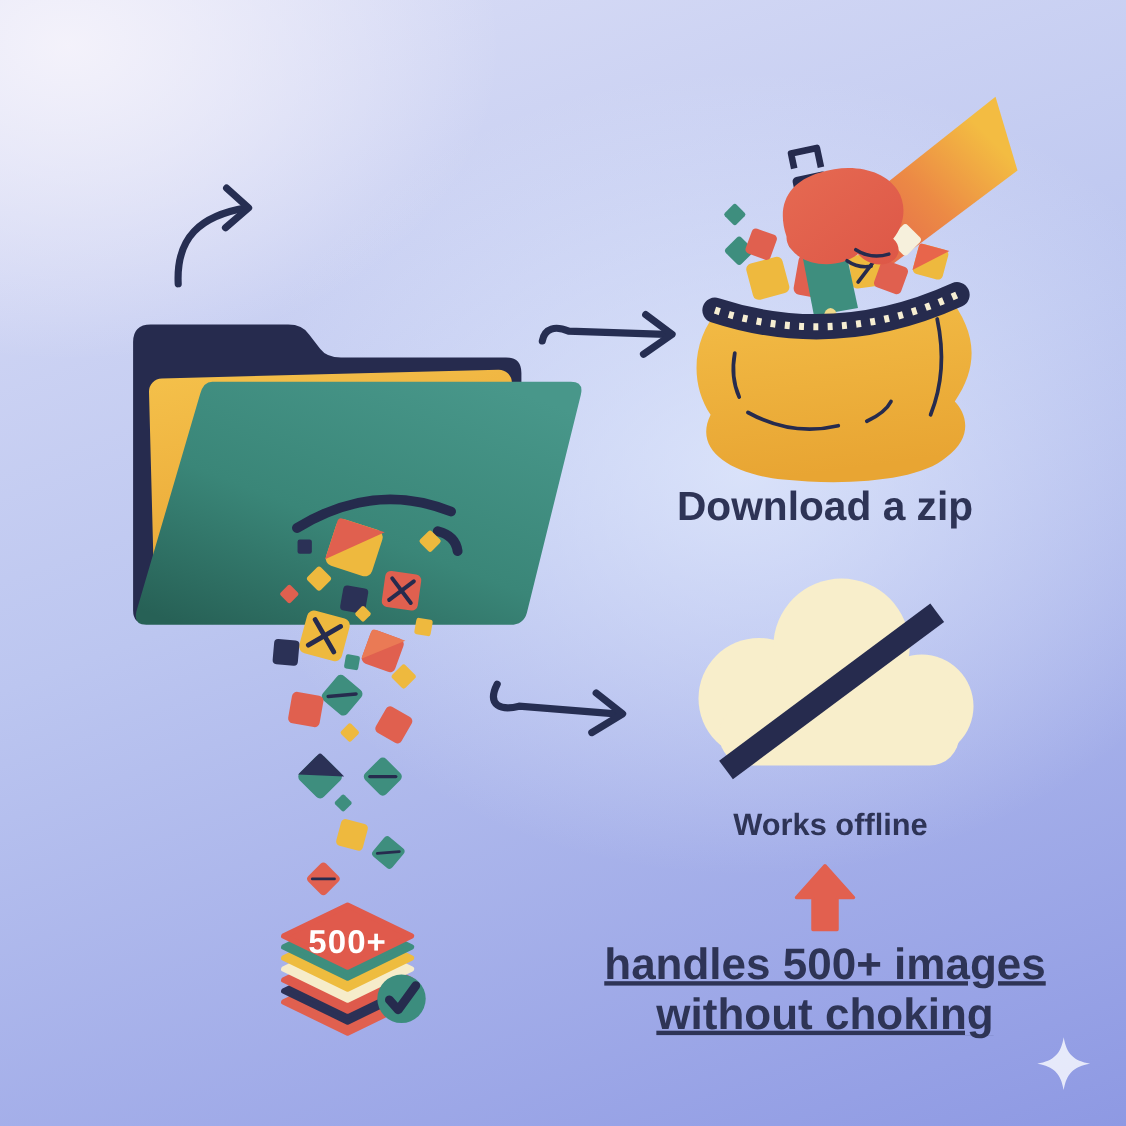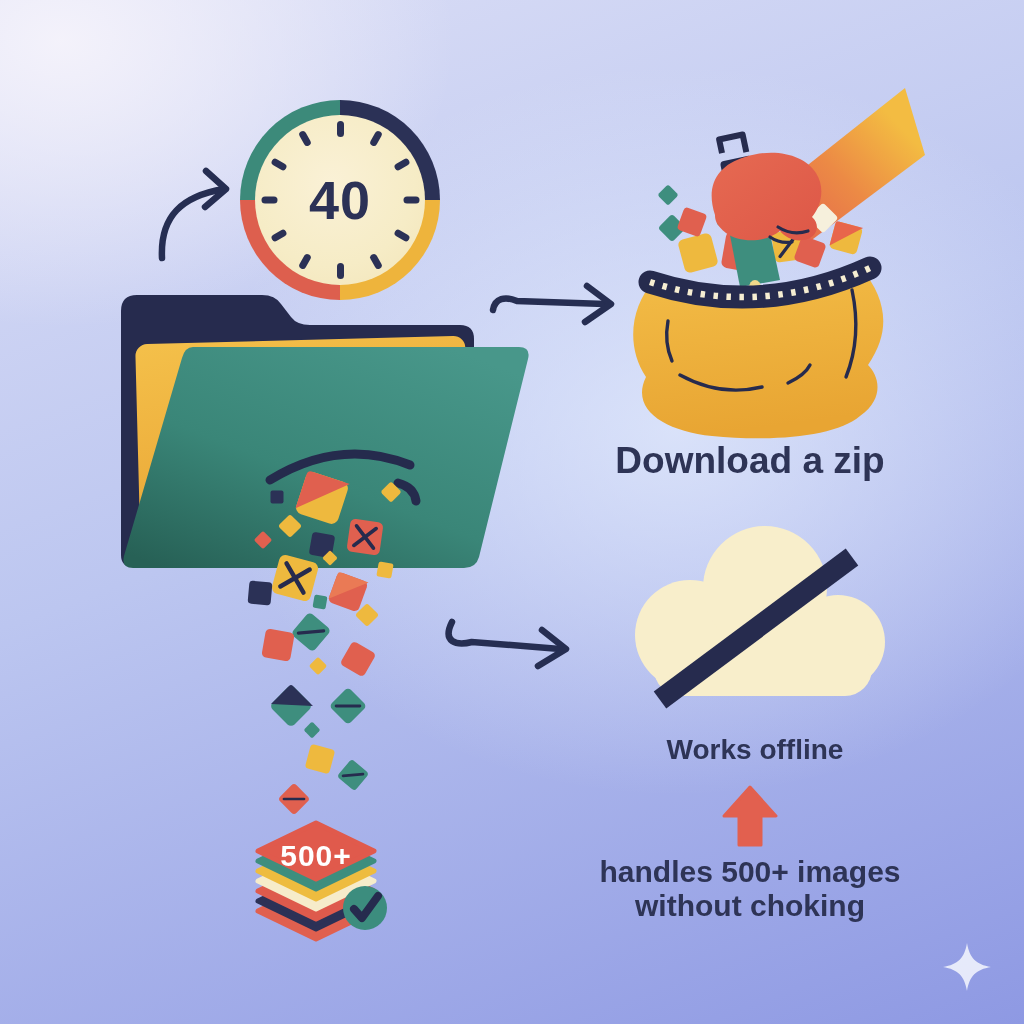--- a/index.html
+++ b/index.html
@@ -18,52 +18,33 @@
   .timer-face{position:absolute;left:15px;top:15px;width:170px;height:170px;border-radius:50%;
     background:radial-gradient(circle at 45% 40%, #faf1d6 0%, #f6ecc6 60%, #f2e4b8 100%);
     display:flex;align-items:center;justify-content:center;}
   .timer-value{font-size:54px;font-weight:700;color:#2b3156;letter-spacing:1px;}
   .ticks{position:absolute;left:50%;top:50%;width:0;height:0;}
   .tick{position:absolute;left:-3.5px;top:-8px;width:7px;height:16px;border-radius:4px;background:#2b3156;}
   
   .caption{color:#2e3456;font-weight:700;text-align:center;}
   .cap-download{left:540px;top:440px;width:420px;font-size:37px;}
   .cap-offline{left:545px;top:734px;width:420px;font-size:28px;}
-  .cap-capacity{left:530px;top:855px;width:440px;font-size:30px;line-height:1.12;}
+  .cap-capacity{left:530px;top:855px;width:440px;font-size:40px;line-height:1.12;text-decoration:underline;}
   svg{overflow:visible;display:block;}
 </style>
 </head>
 <body>
 
 <div class="canvas">
 
   <svg class="abs" style="left:146px;top:158px" width="105" height="115" viewBox="0 0 105 115">
     <path d="M16,100 C14,58 36,38 78,31" fill="none" stroke="#262e52" stroke-width="6.5" stroke-linecap="round"></path>
     <path d="M60,13 L80,31 L59,49" fill="none" stroke="#262e52" stroke-width="6.5" stroke-linecap="round" stroke-linejoin="round"></path>
   </svg>
 
-  <div class="abs timer">
-    <div class="timer-face">
-      <div class="ticks">
-          <span class="tick" style="transform: rotate(0deg) translateY(-71px);"></span>
-          <span class="tick" style="transform: rotate(30deg) translateY(-71px);"></span>
-          <span class="tick" style="transform: rotate(60deg) translateY(-71px);"></span>
-          <span class="tick" style="transform: rotate(90deg) translateY(-71px);"></span>
-          <span class="tick" style="transform: rotate(120deg) translateY(-71px);"></span>
-          <span class="tick" style="transform: rotate(150deg) translateY(-71px);"></span>
-          <span class="tick" style="transform: rotate(180deg) translateY(-71px);"></span>
-          <span class="tick" style="transform: rotate(210deg) translateY(-71px);"></span>
-          <span class="tick" style="transform: rotate(240deg) translateY(-71px);"></span>
-          <span class="tick" style="transform: rotate(270deg) translateY(-71px);"></span>
-          <span class="tick" style="transform: rotate(300deg) translateY(-71px);"></span>
-          <span class="tick" style="transform: rotate(330deg) translateY(-71px);"></span>
-        </div>
-      <div class="timer-value">40</div>
-    </div>
-  </div>
 
   <svg class="abs" style="left:110px;top:285px" width="430" height="295" viewBox="0 0 430 295">
     <defs>
       <linearGradient id="tealGrad" x1="0.8" y1="0" x2="0.1" y2="1">
         <stop offset="0" stop-color="#48978a"></stop>
           <stop offset="0.55" stop-color="#3a8678"></stop>
           <stop offset="1" stop-color="#276156"></stop>
       </linearGradient>
       <linearGradient id="yellowGrad" x1="0" y1="0" x2="0.3" y2="1">
         <stop offset="0" stop-color="#f4c04a"></stop>

